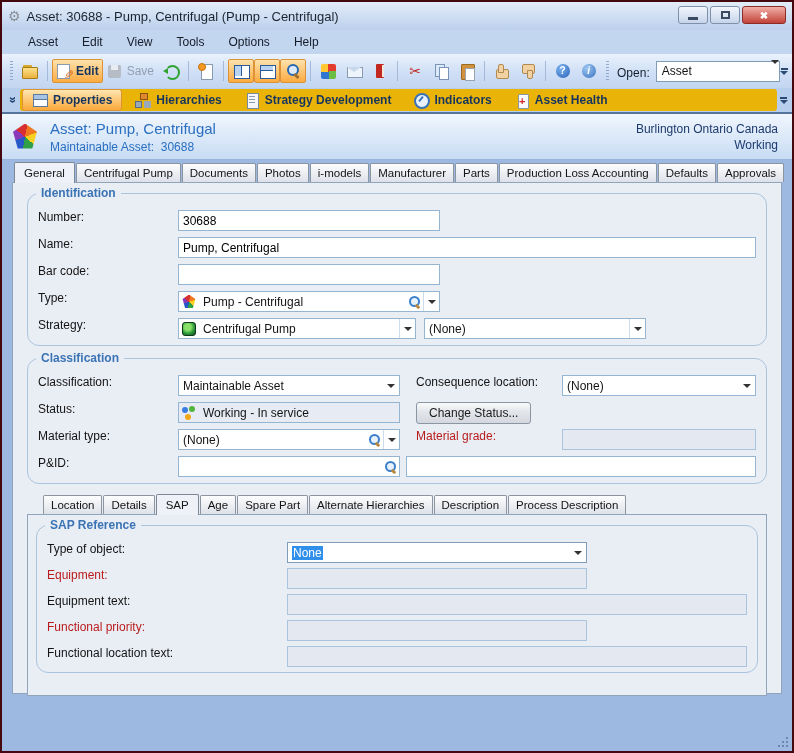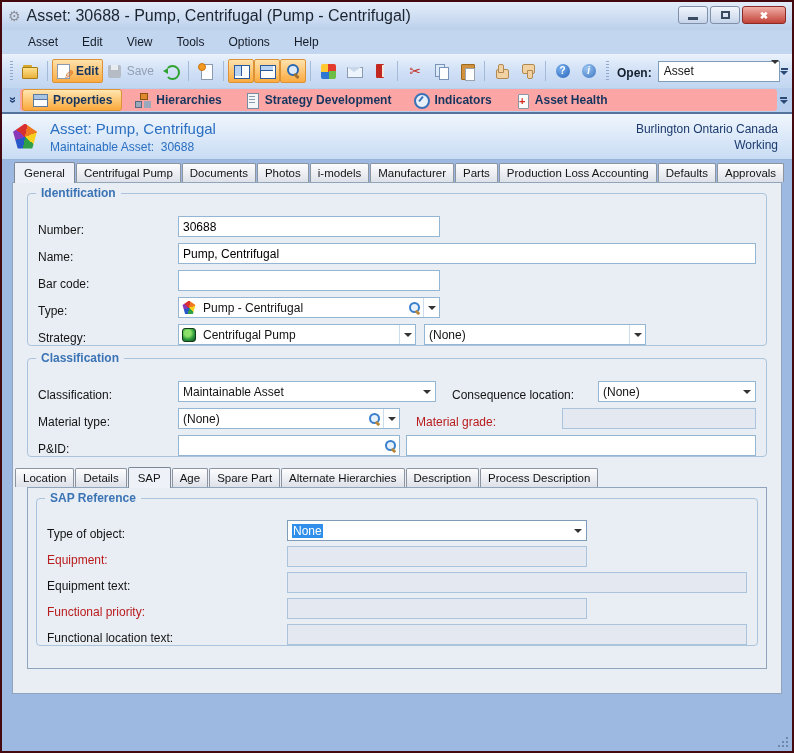--- a/index.html
+++ b/index.html
@@ -3,41 +3,41 @@
 <meta charset="utf-8">
 <style>
   * { margin:0; padding:0; box-sizing:border-box; }
   html,body { width:794px; height:753px; }
   body { font-family:"Liberation Sans", sans-serif; font-size:12px; color:#141414; }
 
   .window { position:relative; width:794px; height:753px; border:2px solid #43090e; background:#9db9e2; overflow:hidden; }
 
   
   .titlebar { position:absolute; left:0; right:0; top:0; height:28px; background:linear-gradient(#e3edf9,#bcd0ec); display:flex; align-items:center; padding:0 6px; }
-  .titlebar .apptitle { font-size:16px; color:#1b2430; margin-left:6px; white-space:nowrap; }
+  .titlebar .apptitle { font-size:13px; color:#1b2430; margin-left:6px; white-space:nowrap; }
   .winbtns { position:absolute; right:6px; top:4px; display:flex; gap:2px; }
   .winbtn { width:30px; height:18px; border:1px solid #8090a8; border-radius:3px; background:linear-gradient(#f2f6fc,#c6d4ea); display:flex; align-items:center; justify-content:center; color:#3a4a60; font-size:10px; }
   .winbtn.close { width:44px; background:linear-gradient(#f0b0a8,#c24238); border-color:#8c2a24; color:#fff; font-weight:bold; }
   .ic-gear { font-size:14px; color:#8a8f98; line-height:1; }
   .glyph-min { width:10px; height:3px; background:#3a4a60; margin-top:7px; }
   .glyph-max { width:9px; height:8px; border:2px solid #3a4a60; background:transparent; }
 
   
   .menubar { position:absolute; left:0; right:0; top:28px; height:24px; background:#c2d6f0; display:flex; align-items:center; padding-left:14px; }
   .menuitem { padding:3px 12px; color:#161c28; cursor:default; }
 
   
   .toolbar { position:absolute; left:0; right:0; top:52px; height:34px; background:linear-gradient(#eaf2fc,#cfdff6 55%,#c2d6f0); display:flex; align-items:center; padding:0 4px; }
   .tgrip { width:3px; height:20px; background:repeating-linear-gradient(180deg,#8fa8cc 0 1px,transparent 1px 3px); margin:0 4px; flex:none; }
   .tsep { width:1px; height:20px; background:#a4bad8; margin:0 4px; flex:none; }
   .tbtn { height:24px; min-width:26px; padding:0 3px; display:flex; align-items:center; justify-content:center; gap:3px; border:1px solid transparent; border-radius:2px; flex:none; }
   .tbtn.hl { background:linear-gradient(#ffe2ac,#fbab40); border-color:#dd9236; }
   .tbtn .tlabel { color:#16355e; font-weight:bold; }
   .tbtn .tlabel.dis { color:#93a0b2; font-weight:normal; }
-  .openlabel { font-weight:bold; color:#15202e; margin:4px 6px 0 4px; }
+  .openlabel { font-weight:normal; color:#15202e; margin:4px 6px 0 4px; }
   .opencombo { width:232px; height:21px; background:#fff; border:1px solid #7f9db9; display:flex; align-items:center; }
   .opencombo .ctext { flex:1; padding:0 5px; }
   .tb-overflow { margin-left:auto; width:14px; height:26px; display:flex; flex-direction:column; align-items:center; justify-content:center; gap:1px; }
   .ovbar { width:7px; height:2px; background:#2c4a76; }
   .ovarrow { width:0; height:0; border-left:4px solid transparent; border-right:4px solid transparent; border-top:4px solid #2c4a76; }
 
   
   .ic { position:relative; width:17px; height:17px; display:inline-block; flex:none; }
   .ic-folder::before { content:""; position:absolute; left:1px; top:2px; width:9px; height:4px; background:#d8a828; border-radius:1px; }
   .ic-folder::after { content:""; position:absolute; left:0; top:4px; width:14px; height:10px; background:linear-gradient(#ffe08a,#e8b23c); border:1px solid #a87c18; border-radius:1px; }
@@ -67,21 +67,21 @@
   .ic-paste::after { content:""; position:absolute; left:6px; top:5px; width:8px; height:11px; background:#fff; border:1px solid #9aa4b0; }
   .ic-thup::before { content:""; position:absolute; left:2px; top:6px; width:11px; height:8px; background:#f2d2a2; border:1px solid #b08a50; border-radius:2px; }
   .ic-thup::after { content:""; position:absolute; left:4px; top:1px; width:4px; height:7px; background:#f2d2a2; border:1px solid #b08a50; border-radius:2px 2px 0 0; }
   .ic-thdn { transform:rotate(180deg); }
   .ic-help::before { content:"?"; position:absolute; left:1px; top:1px; width:14px; height:14px; border-radius:50%; background:radial-gradient(circle at 35% 30%,#7ab2ee,#2a62b8); color:#fff; font-weight:bold; font-size:10px; text-align:center; line-height:14px; }
   .ic-info::before { content:"i"; position:absolute; left:1px; top:1px; width:14px; height:14px; border-radius:50%; background:radial-gradient(circle at 35% 30%,#9cc6f2,#3a72c0); color:#fff; font-weight:bold; font-size:10px; font-style:italic; text-align:center; line-height:14px; }
 
   
   .navstrip { position:absolute; left:0; right:0; top:86px; height:26px; background:#b7ceed; border-bottom:2px solid #54749e; display:flex; align-items:center; padding:0 2px; }
   .nav-chevron { color:#1c3a6e; font-weight:bold; font-size:12px; transform:rotate(-90deg); width:16px; text-align:center; flex:none; }
-  .navtabs { flex:1; height:22px; background:#fca5a5; border-radius:3px; display:flex; align-items:center; padding:0 2px; overflow:hidden; }
+  .navtabs { flex:1; height:22px; background:#eab308; border-radius:3px; display:flex; align-items:center; padding:0 2px; overflow:hidden; }
   .navtab { display:flex; align-items:center; gap:5px; padding:2px 9px; margin-right:4px; color:#16355e; font-weight:bold; border-radius:3px; white-space:nowrap; }
   .navtab.sel { background:linear-gradient(#ffe6b0,#fba93c); border:1px solid #dd9236; }
   .nav-overflow { width:13px; height:22px; display:flex; flex-direction:column; align-items:center; justify-content:center; gap:1px; flex:none; }
 
   .nic { position:relative; width:16px; height:16px; flex:none; }
   .nic-window::before { content:""; position:absolute; left:1px; top:2px; width:13px; height:11px; background:#fff; border:1px solid #5a7aa0; }
   .nic-window::after { content:""; position:absolute; left:1px; top:2px; width:13px; height:4px; background:#a8c4e4; border:1px solid #5a7aa0; }
   .nic-org::before { content:""; position:absolute; left:5px; top:1px; width:6px; height:5px; background:#e08830; border:1px solid #8a5410; }
   .nic-org::after { content:""; position:absolute; left:0px; top:9px; width:5px; height:5px; background:#9aa8bc; border:1px solid #5a6a80; box-shadow:9px 0 0 #9aa8bc, 9px 0 0 0 #9aa8bc; }
   .nic-doc::before { content:""; position:absolute; left:3px; top:1px; width:10px; height:14px; background:#f4f6f8; border:1px solid #7a8aa0; }
@@ -100,45 +100,45 @@
   .hdrright { margin-left:auto; text-align:right; color:#1c3a6e; line-height:16px; }
 
   
   .client { position:absolute; left:10px; right:10px; top:158px; bottom:40px; }
   .tabsrow { height:22px; display:flex; align-items:flex-end; padding-left:2px; position:relative; z-index:2; }
   .tab { border:1px solid #8c94a0; border-bottom:none; background:linear-gradient(#fdfdfe,#dde1e8); padding:3px 7px 3px; margin-right:1px; border-radius:2px 2px 0 0; white-space:nowrap; font-size:11.5px; }
   .tab.sel { background:#eef2f8; padding:4px 9px; position:relative; top:1px; border-color:#7e8894; }
   .page { position:absolute; left:0; right:0; top:22px; height:512px; background:#e9edf4; border:1px solid #90a4bc; padding-top:10px; }
 
   
-  .group { position:relative; margin:0 14px; border:1px solid #aac4de; border-radius:4px; padding-top:16px; }
+  .group { position:relative; margin:0 14px; border:1px solid #aac4de; border-radius:12px; padding-top:16px; }
   .group .legend { position:absolute; top:-8px; left:8px; background:#e9edf4; padding:0 5px; color:#3b74b5; font-weight:bold; }
 
-  .row { display:flex; align-items:flex-end; height:27px; padding:0 10px; }
+  .row { display:flex; align-items:flex-start; height:27px; padding:0 10px; }
   .lbl { width:140px; flex:none; color:#141414; }
   .lbl.dis { color:#b91c1c; }
   .lbl2 { width:146px; flex:none; margin-left:16px; }
   .txt { height:21px; border:1px solid #94b6d2; background:#fff; font:12px "Liberation Sans", sans-serif; padding:0 4px; }
   .txt.dis { background:#e3e8f1; border-color:#aac4de; color:#555; }
   .combo { height:21px; border:1px solid #94b6d2; background:#fff; display:flex; align-items:center; }
   .combo .ctext { flex:1; padding:0 4px; white-space:nowrap; overflow:hidden; }
   .combo .drop { width:16px; align-self:stretch; display:flex; align-items:center; justify-content:center; border-left:1px solid #ccdcec; background:#fff; }
   .arrow { width:0; height:0; border-left:4px solid transparent; border-right:4px solid transparent; border-top:4px solid #333; }
   .mini-mag { position:relative; width:14px; height:14px; flex:none; margin-right:2px; }
   .mini-mag::before { content:""; position:absolute; left:2px; top:1px; width:7px; height:7px; border:2px solid #3a80cc; border-radius:50%; background:#e8f2fc; }
   .mini-mag::after { content:""; position:absolute; left:9px; top:9px; width:3px; height:5px; background:#b8863c; transform:rotate(-45deg); border-radius:1px; }
   .gem-sm { width:14px; height:14px; background:conic-gradient(from -50deg, #d83030 0 17%, #f07820 0 33%, #f8d020 0 50%, #30a048 0 67%, #2858c8 0 84%, #8838b8 0); clip-path:polygon(50% 0, 96% 32%, 78% 96%, 22% 96%, 4% 32%); margin:0 3px; flex:none; }
   .globe-sm { width:14px; height:14px; border-radius:3px; background:radial-gradient(circle at 40% 35%, #8ae068 0 30%, #2c9a3c 60%, #134a20); border:1px solid #0e3a18; margin:0 3px; flex:none; }
   .balloons { position:relative; width:16px; height:16px; flex:none; margin:0 2px; }
   .balloons::before { content:""; position:absolute; left:1px; top:2px; width:6px; height:6px; border-radius:50%; background:#3a7ce0; box-shadow:7px -1px 0 #52b43c, 3px 7px 0 #f0a818; }
   .btn { height:22px; padding:0 12px; font:12px "Liberation Sans", sans-serif; color:#1a1a1a; border:1px solid #8a96a4; border-radius:3px; background:linear-gradient(#f9fafb,#e2e5ea 45%,#d4d8de); }
   .sel-text { background:#2f8fea; color:#fff; padding:0 1px; }
 
   
-  .subtabsrow { height:22px; display:flex; align-items:flex-end; padding-left:2px; margin-top:8px; position:relative; z-index:2;text-align:center; }
+  .subtabsrow { height:22px; display:flex; align-items:flex-end; padding-left:30px; margin-top:8px; position:relative; z-index:2;text-align:center; }
   .subpage { position:relative; margin:0 14px; background:#e9edf4; border:1px solid #90a4bc; height:182px; padding-top:10px; }
 
   
   .hscroll { position:absolute; left:10px; right:10px; bottom:40px; height:17px; margin-bottom:-36px; background:#e8e8e8; border:1px solid #b0b0b0; display:flex; }
   .sbtn { width:17px; height:15px; background:linear-gradient(#f6f6f6,#dcdcdc); border-right:1px solid #b0b0b0; display:flex; align-items:center; justify-content:center; flex:none; }
   .sbtn.right { border-right:none; border-left:1px solid #b0b0b0; margin-left:auto; }
   .tri-l { width:0; height:0; border-top:4px solid transparent; border-bottom:4px solid transparent; border-right:5px solid #404040; }
   .tri-r { width:0; height:0; border-top:4px solid transparent; border-bottom:4px solid transparent; border-left:5px solid #404040; }
   .thumb { width:calc(100% - 80px); height:15px; background:linear-gradient(#fbfbfb,#d8d8d8); border:1px solid #9a9a9a; border-radius:2px; display:flex; align-items:center; justify-content:center; gap:2px; }
   .thumb i { display:block; width:1px; height:7px; background:#8a8a8a; }
@@ -353,33 +353,41 @@
                 <span class="arrow"></span>
               </span>
           </div>
         </div>
       </div>
 
       <div class="group" style="margin-top:12px">
         <span class="legend">Classification</span>
         <div class="row">
           <span class="lbl">Classification:</span>
-          <div class="combo" style="width:258px">
+          <div class="combo" style="width:222px">
             <span class="ctext">Maintainable Asset</span>
             <span class="drop" style="border:none">
                 <span class="arrow"></span>
               </span>
           </div>
           <span class="lbl2">Consequence location:</span>
           <div class="combo" style="flex:1">
             <span class="ctext">(None)</span>
             <span class="drop" style="border:none">
                 <span class="arrow"></span>
               </span>
           </div>
+        </div>
+        <div class="row">
+          <span class="lbl">Status:</span>
+          <div class="combo" style="width:222px; background:#e7ecf4">
+            <span class="balloons"></span>
+            <span class="ctext">Working - In service</span>
+          </div>
+          <button class="btn" style="margin-left:16px">Change Status...</button>
         </div>
         <div class="row">
           <span class="lbl">Material type:</span>
           <div class="combo" style="width:222px">
             <span class="ctext">(None)</span>
             <span class="mini-mag"></span>
             <span class="drop">
                 <span class="arrow"></span>
               </span>
           </div>

